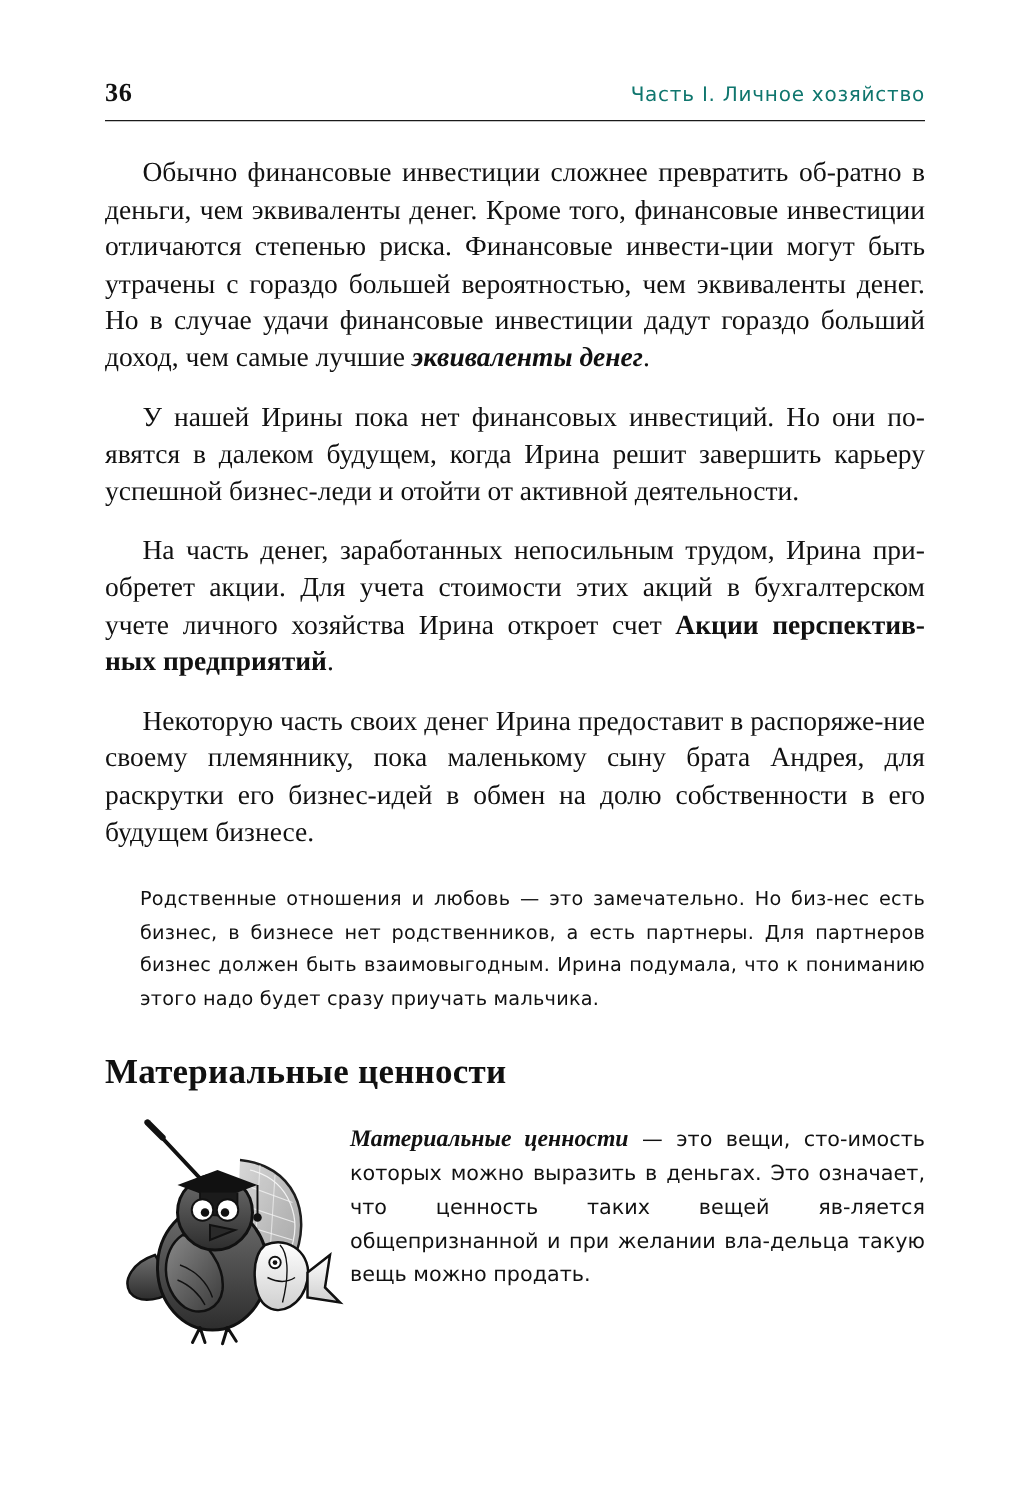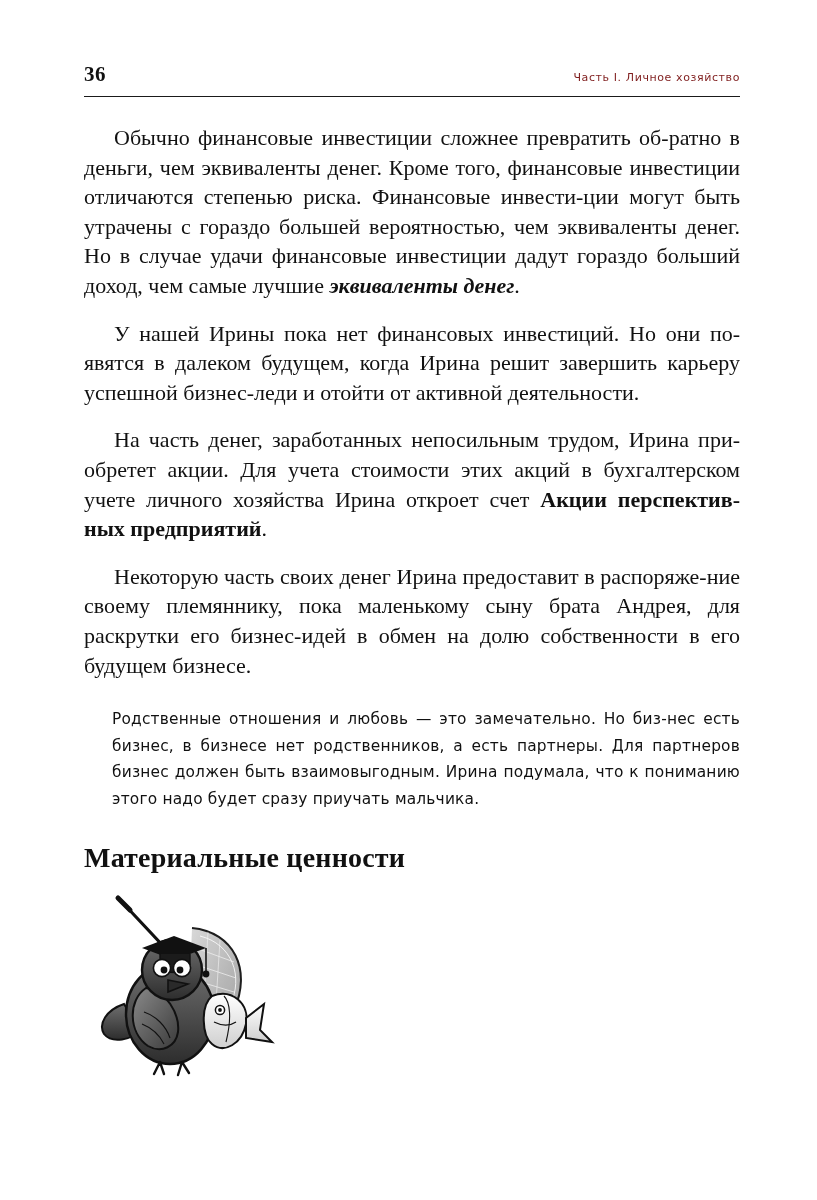--- a/index.html
+++ b/index.html
@@ -37,23 +37,23 @@
     height: 30px;
   }
   .folio {
     font-family: "Liberation Serif", serif;
     font-weight: bold;
     font-size: 21px;
     letter-spacing: 0.5px;
   }
   .head-title {
     font-family: "DejaVu Sans", sans-serif;
-    font-size: 11px;
+    font-size: 16px;
     letter-spacing: 0.6px;
-    color: #7f1d1d;
+    color: #0f766e;
   }
   .rule {
     margin-top: 4px;
     border-top: 1.6px solid #1a1a1a;
     width: 100%;
   }
 
   
   .body-block {
     margin-top: 26px;
@@ -221,17 +221,20 @@
 
             <path d="M128 104 C 148 96, 166 112, 162 132 C 158 152, 140 162, 128 152 C 118 144, 116 114, 128 104 Z" fill="url(#gfish)" stroke="#111" stroke-width="2"></path>
             <path d="M162 126 L180 112 L176 138 L188 150 L162 146 Z" fill="url(#gfish)" stroke="#111" stroke-width="2"></path>
             <circle cx="136" cy="118" r="4.6" fill="#ffffff" stroke="#111" stroke-width="1.5"></circle>
             <circle cx="136" cy="118" r="1.9" fill="#111"></circle>
             <path d="M130 130 C 138 134, 146 134, 152 130" stroke="#111" stroke-width="1.2" fill="none"></path>
             <path d="M140 104 C 146 110, 148 126, 142 150" stroke="#111" stroke-width="1.1" fill="none"></path>
           </svg>
         </div>
 
+        <div class="def-text">
+          <p><span class="def-term">Материальные ценности</span><span> — это вещи, сто-имость которых можно выразить в деньгах. Это означает, что ценность таких вещей яв-ляется общепризнанной и при желании вла-дельца такую вещь можно продать.</span></p>
+        </div>
 
       </div>
     </div>
   </div>
 </div>
 
 </body></html>

